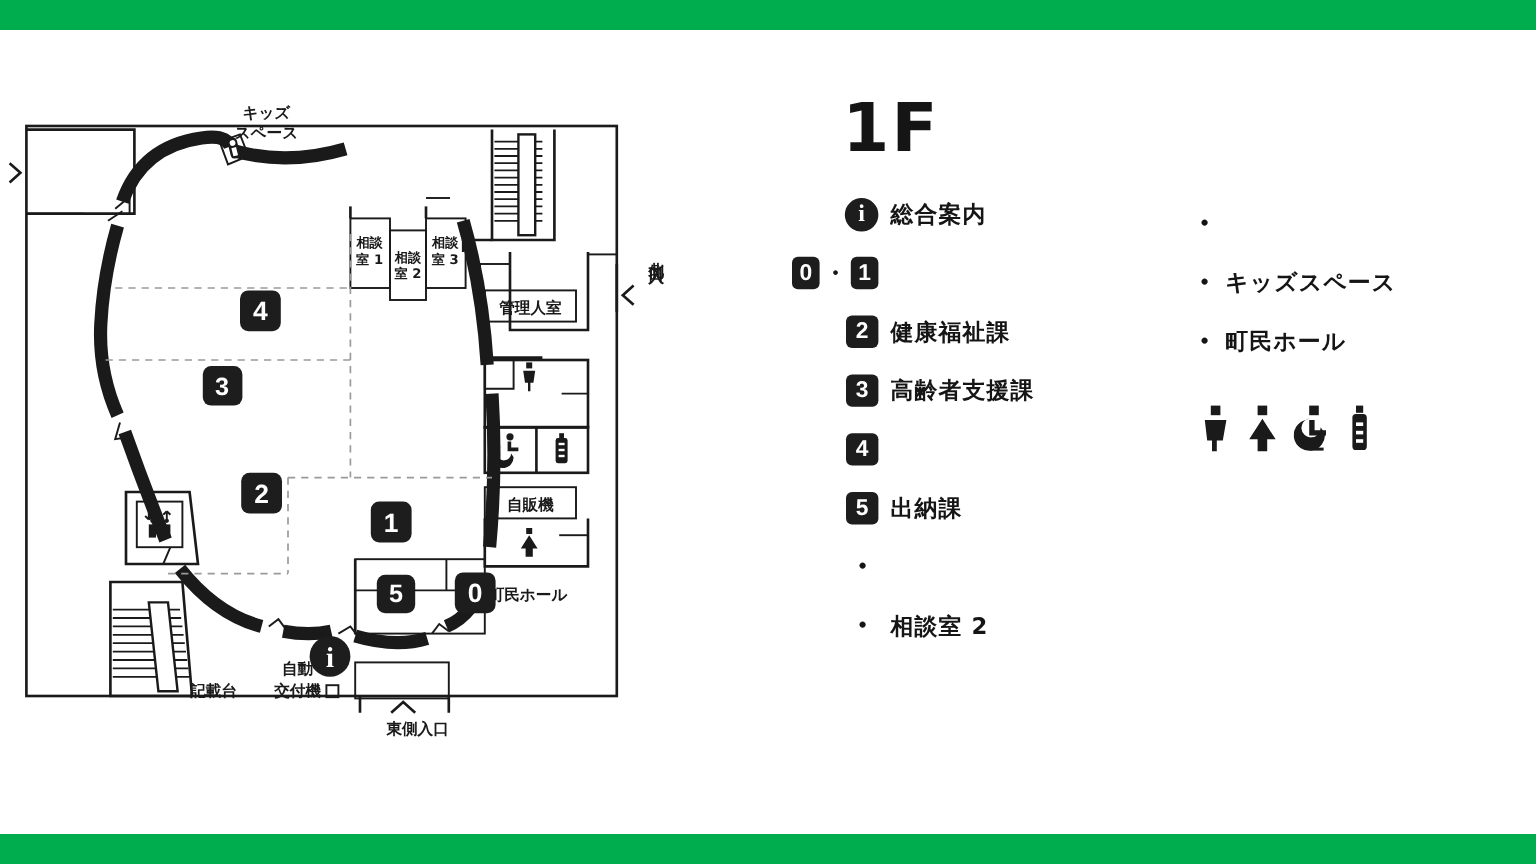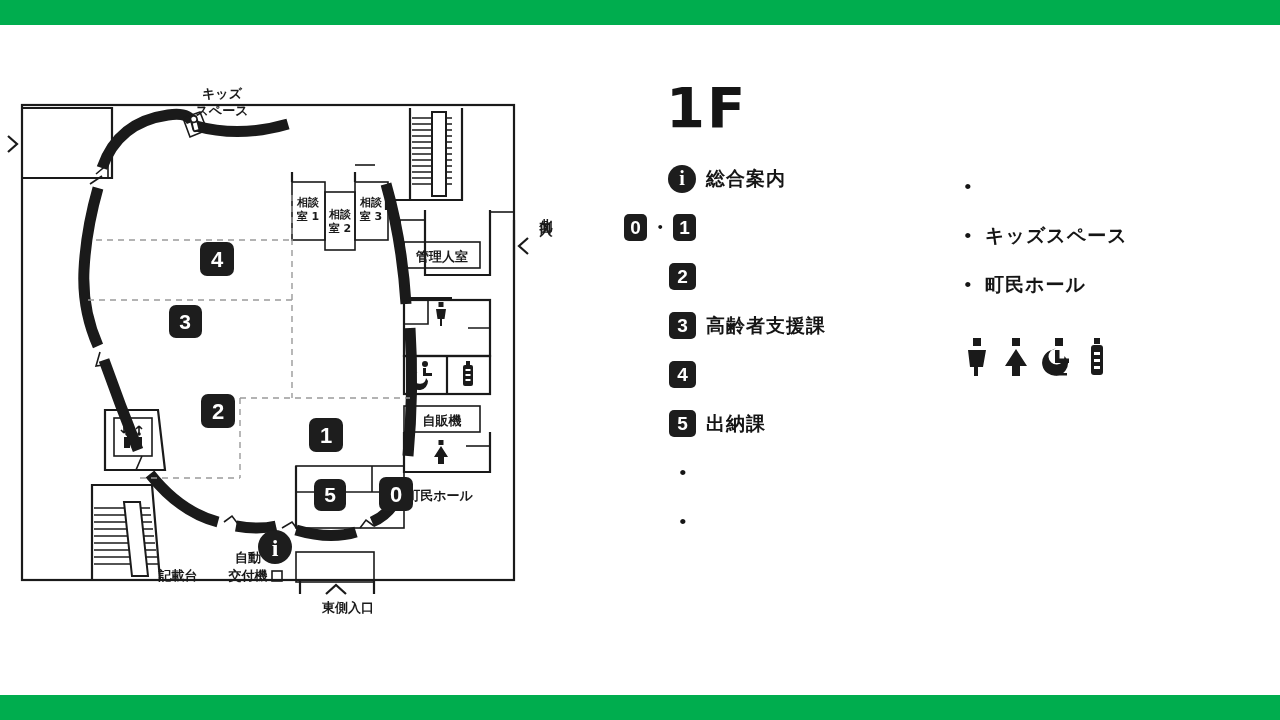--- a/index.html
+++ b/index.html
@@ -29,21 +29,21 @@
   
   #map-panel {
     position: absolute;
     left: 0px;
     top: 60px;
     width: 620px;
     height: 580px;
   }
   #legend-panel {
     position: absolute;
-    left: 624px;
+    left: 660px;
     top: 80px;
     width: 600px;
     height: 540px;
   }
 
   
   .floor-title {
     font-size: 56px;
     font-weight: 700;
     letter-spacing: 2px;
@@ -414,20 +414,21 @@
           <span class="sq sq-legend">0</span>
           <span class="dot-sep jp">・</span>
           <span class="sq sq-legend">1</span>
         </span>
       </div>
 
       <div class="legend-row">
         <span class="marker-slot">
           <span class="sq sq-legend">2</span>
         </span>
+        <span class="legend-label jp">健康福祉課</span>
       </div>
 
       <div class="legend-row">
         <span class="marker-slot">
           <span class="sq sq-legend">3</span>
         </span>
         <span class="legend-label jp">高齢者支援課</span>
       </div>
 
       <div class="legend-row">
@@ -446,20 +447,21 @@
       <div class="legend-row bullet-row">
         <span class="marker-slot">
           <span class="bullet-dot jp">・</span>
         </span>
       </div>
 
       <div class="legend-row bullet-row">
         <span class="marker-slot">
           <span class="bullet-dot jp">・</span>
         </span>
+        <span class="legend-label jp">相談室 2</span>
       </div>
     </div>
 
     <div class="legend-col-right">
 
       <div class="legend-row-right">
         <span class="bullet-dot jp">・</span>
       </div>
 
       <div class="legend-row-right">

